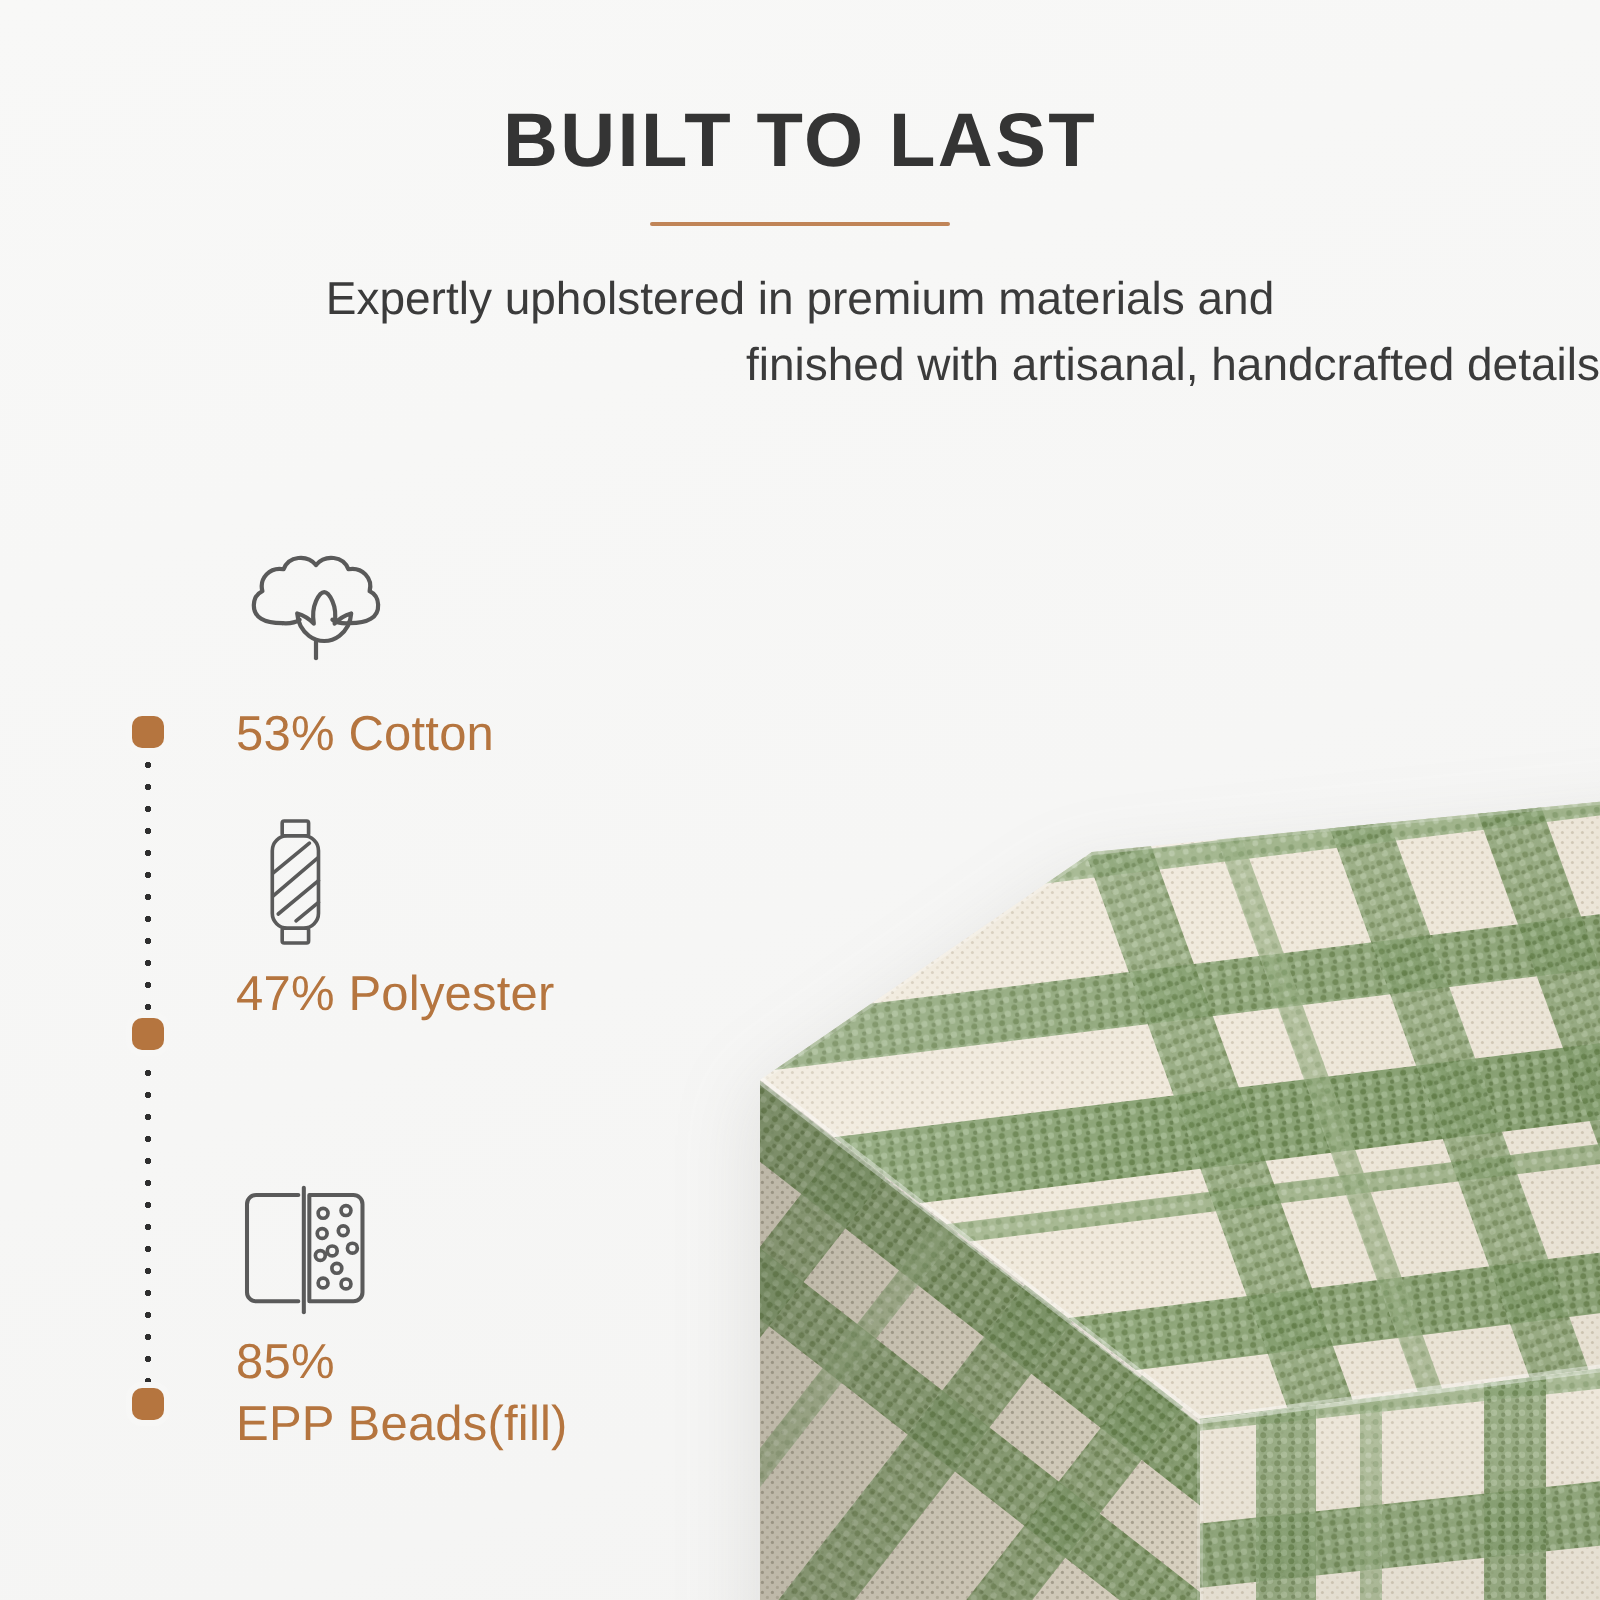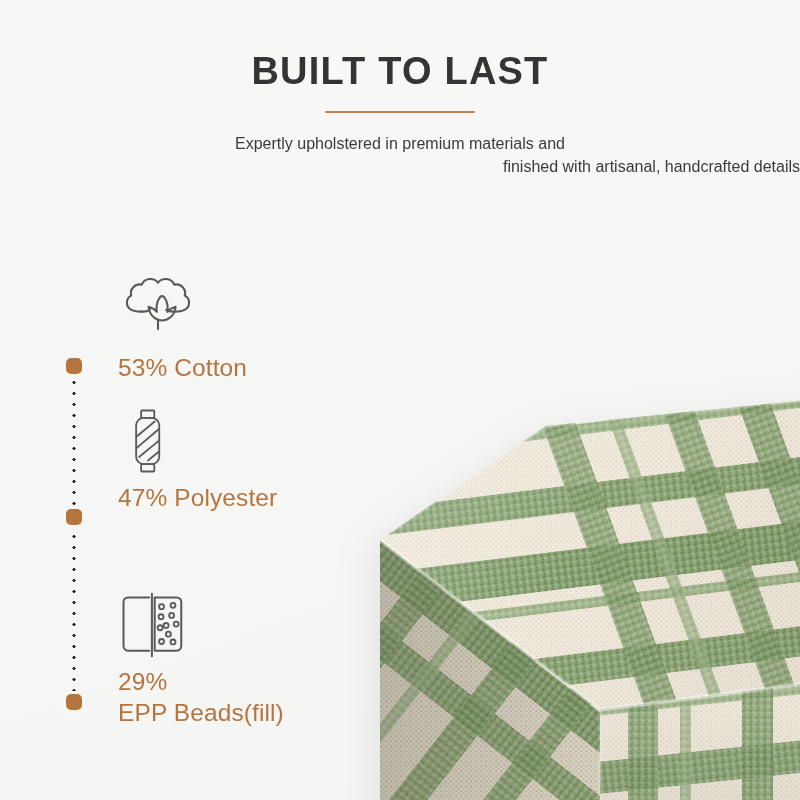--- a/index.html
+++ b/index.html
@@ -24,21 +24,21 @@
     margin-top:52px;
     font-size:38px; font-weight:bold; letter-spacing:1.2px;
     color:#343434; line-height:1.05;
   }
   .divider {
     width:150px; height:2px; margin:19px auto 0;
     background:#c08457; border-radius:2px;
   }
   .subtitle {
     margin-top:20px;
-    font-size:16px; color:#3b3b3b; line-height:1.42; font-weight:400;
+    font-size:23px; color:#3b3b3b; line-height:1.42; font-weight:400;
   }
   .subtitle .l2 { display:block;text-align:right; }
 
   
   .product-wrap {
     position:absolute; left:300px; top:210px;
     width:560px; height:620px;
     overflow:hidden;
   }
   .pouf {
@@ -269,18 +269,18 @@
             <circle cx="58.5" cy="25.5" r="2.7"></circle>
             <circle cx="52.5" cy="36.5" r="2.7"></circle>
             <circle cx="63.5" cy="35" r="2.7"></circle>
             <circle cx="46" cy="39" r="2.7"></circle>
             <circle cx="55" cy="46" r="2.7"></circle>
             <circle cx="47.5" cy="54" r="2.7"></circle>
             <circle cx="60" cy="54.5" r="2.7"></circle>
           </g>
         </g>
       </svg>
-      <div class="feat-label">29%
+      <div class="feat-label">85%
 EPP Beads(fill)</div>
     </div>
 
   </div>
 </div>
 
 </body></html>

